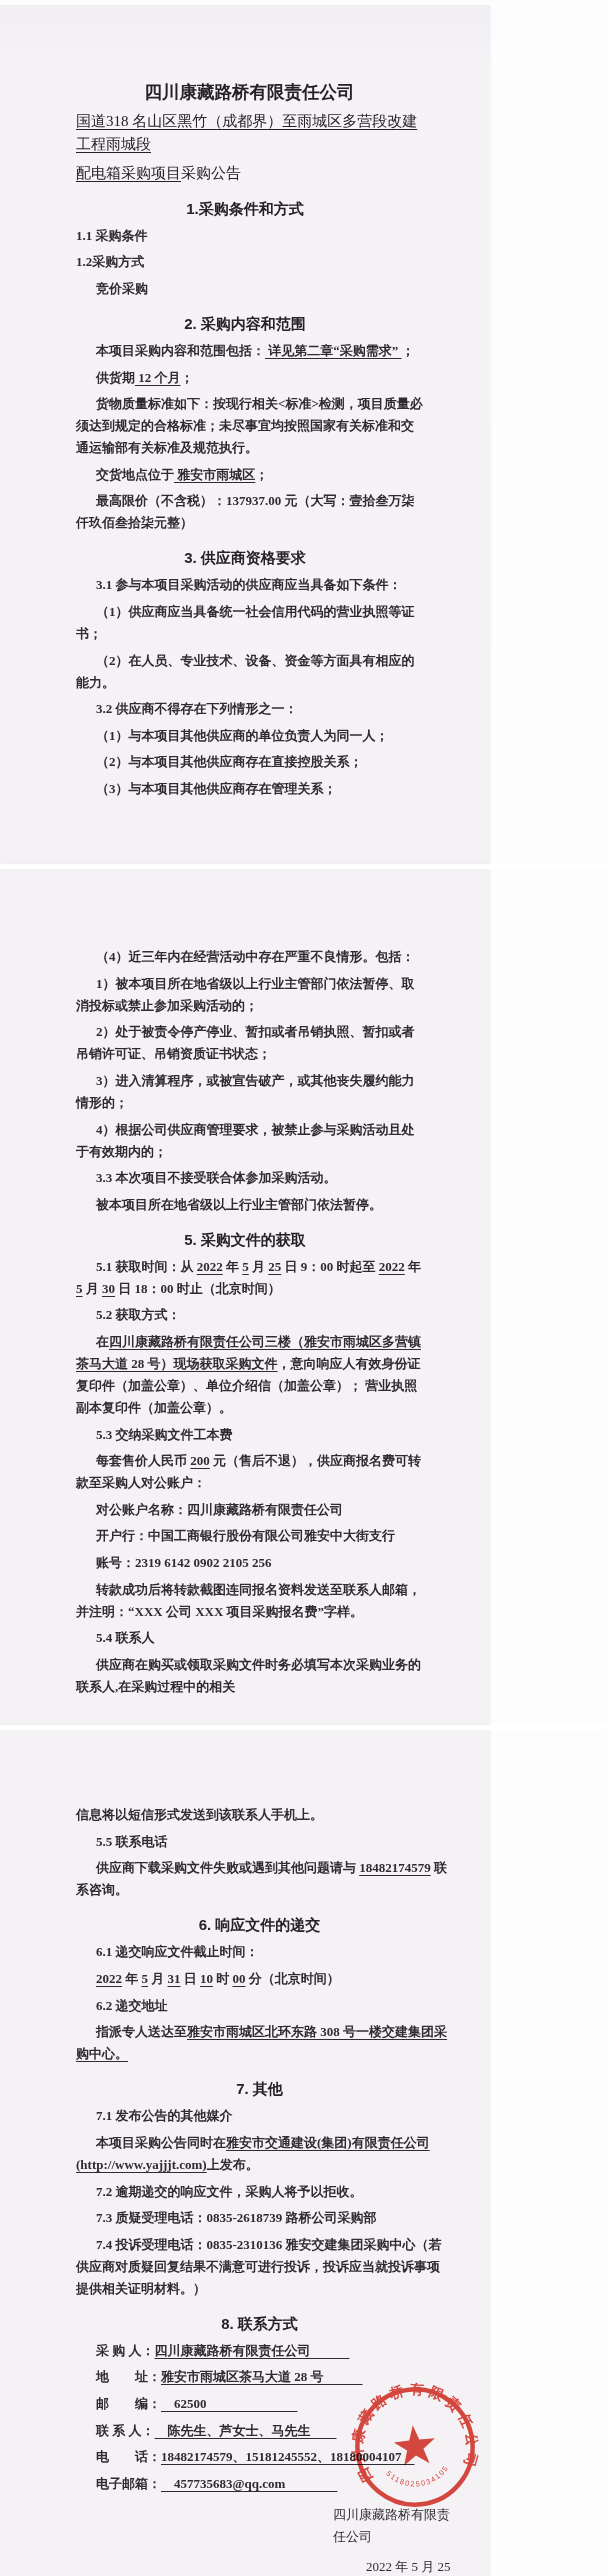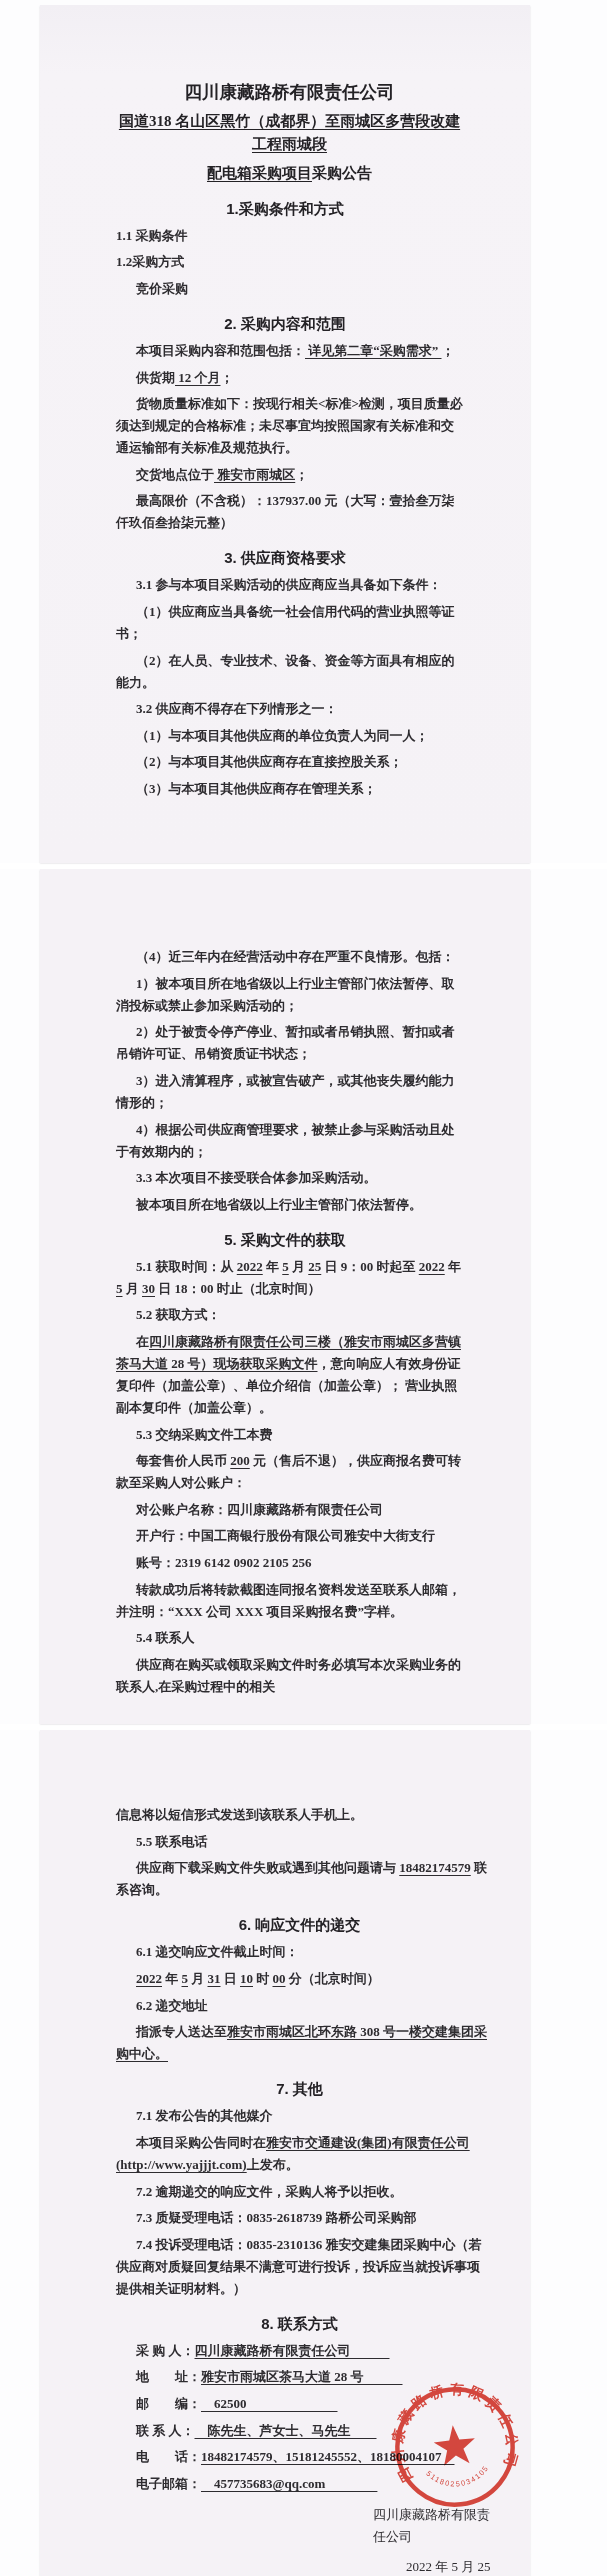--- a/index.html
+++ b/index.html
@@ -10,34 +10,33 @@
     color:#2e2c30;
   }
   .doc{width:607px;padding-top:4.6px;}
   .page{
     position:relative;
     width:490px;
     background:#f5f2f6;
     overflow:hidden;
     box-sizing:border-box;
     box-shadow:0 0.8px 1.5px rgba(90,80,100,.25);
-    margin-left:40px;
   }
   #page-1{height:858px;padding:76px 67px 0 76px;background:linear-gradient(180deg,#f2eff4 0%,#f6f3f7 8%,#f5f2f6 100%);}
   #page-2{height:855px;padding:73px 67px 0 76px;}
   #page-3{height:846px;padding:70px 38px 0 76px;}
   .page-gap{height:6px;background:#ffffff;}
   
   .title-main{
     font-family:"Liberation Sans","DejaVu Sans",sans-serif;
     font-weight:bold;font-size:17.5px;line-height:23px;text-align:center;
     color:#242226;
   }
   .title-sub{
-    font-weight:bold;font-size:15px;line-height:23px;text-align:center;
+    font-weight:normal;font-size:15px;line-height:23px;
     margin-top:6px;color:#242226;
   }
   .sec-heading{
     font-family:"Liberation Sans","DejaVu Sans",sans-serif;
     font-weight:bold;font-size:15px;line-height:23.5px;
     margin:12px 0 3px -9px;color:#242226;text-align:center;
   }
   .para{
     font-size:13px;line-height:22px;margin-top:4.6px;font-weight:bold;
   }

